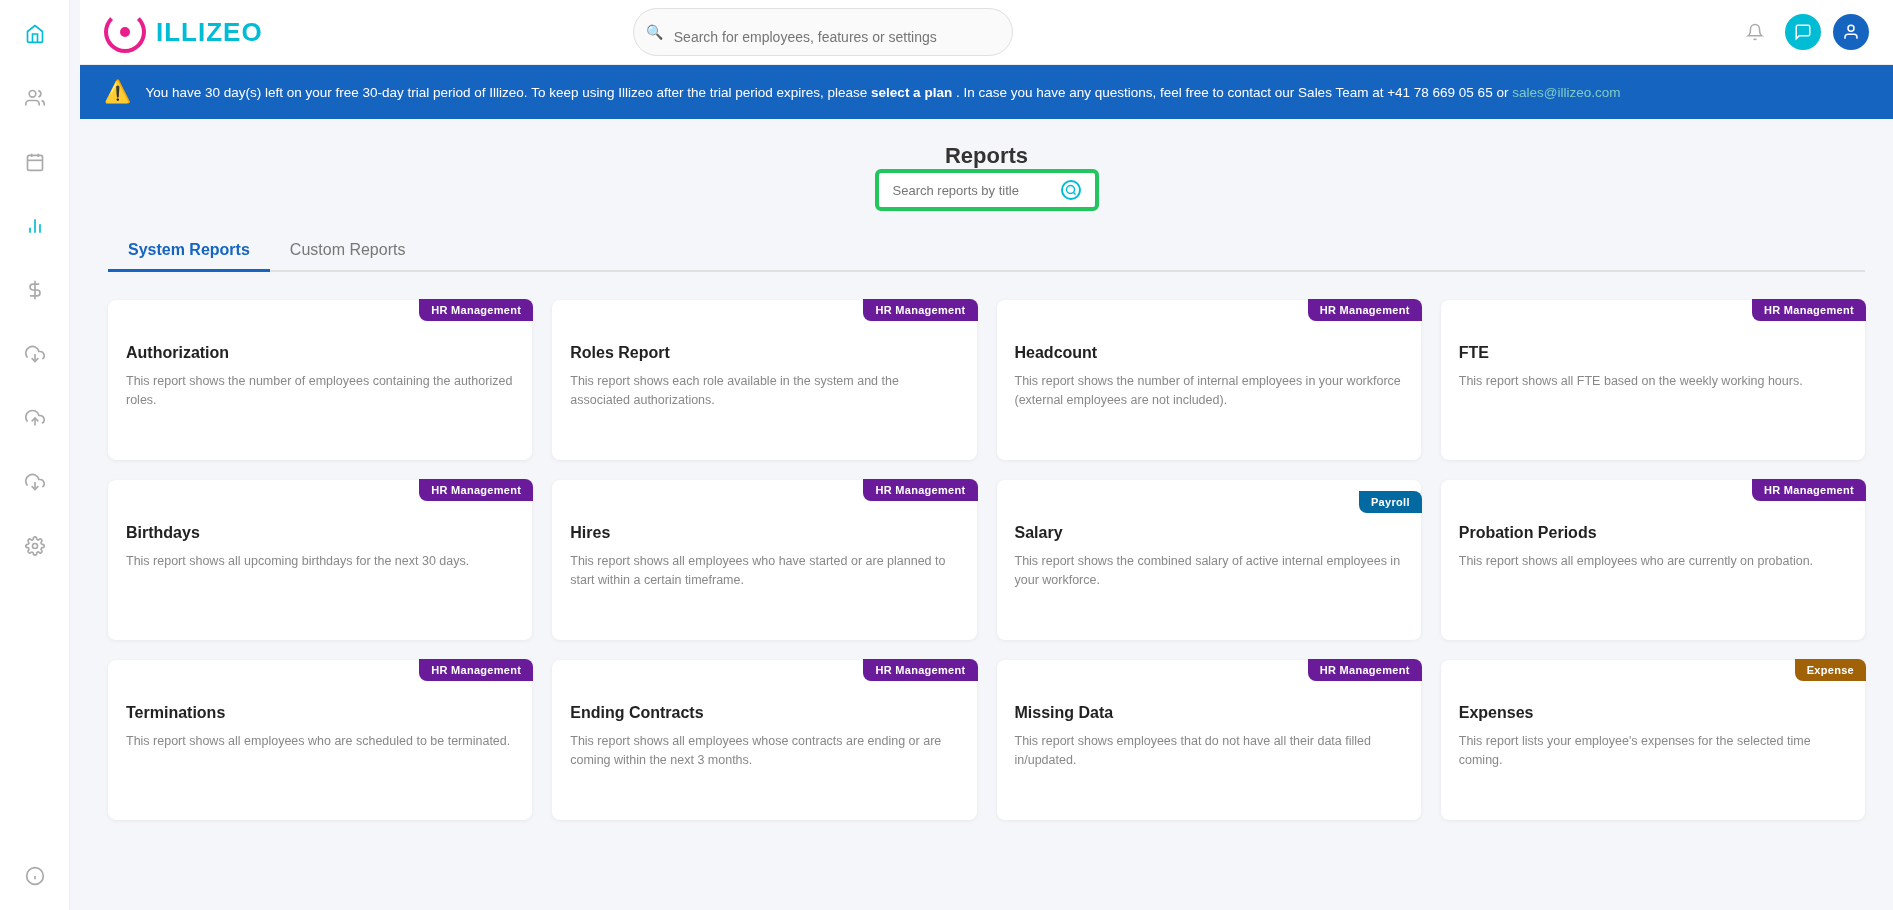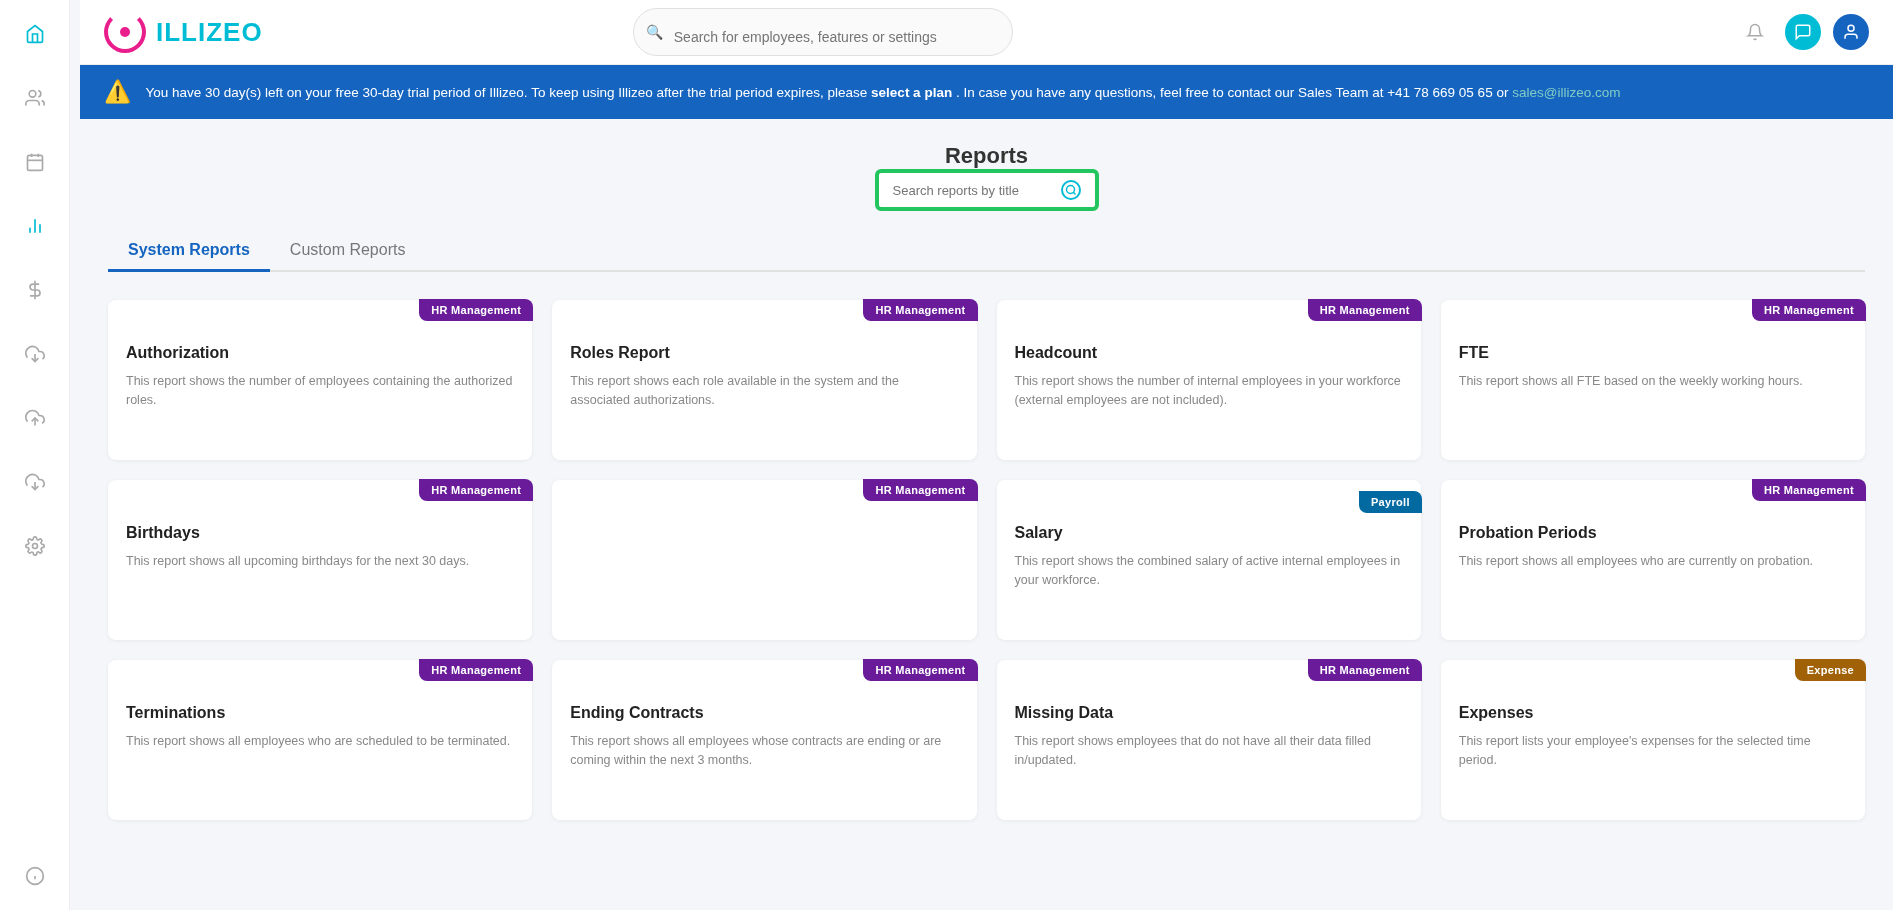--- a/index.html
+++ b/index.html
@@ -384,20 +384,24 @@
   </div>
           <div class="report-card">
     <span class="card-badge badge-hr">HR Management</span>
     <div class="card-body">
       <div class="card-title">Birthdays</div>
       <div class="card-desc">This report shows all upcoming birthdays for the next 30 days.</div>
     </div>
   </div>
           <div class="report-card">
     <span class="card-badge badge-hr">HR Management</span>
+    <div class="card-body">
+      <div class="card-title">Hires</div>
+      <div class="card-desc">This report shows all employees who have started or are planned to start within a certain timeframe.</div>
+    </div>
   </div>
           <div class="report-card">
     <span class="card-badge badge-payroll">Payroll</span>
     <div class="card-body">
       <div class="card-title">Salary</div>
       <div class="card-desc">This report shows the combined salary of active internal employees in your workforce.</div>
     </div>
   </div>
           <div class="report-card">
     <span class="card-badge badge-hr">HR Management</span>
@@ -424,19 +428,19 @@
     <span class="card-badge badge-hr">HR Management</span>
     <div class="card-body">
       <div class="card-title">Missing Data</div>
       <div class="card-desc">This report shows employees that do not have all their data filled in/updated.</div>
     </div>
   </div>
           <div class="report-card">
     <span class="card-badge badge-expense">Expense</span>
     <div class="card-body">
       <div class="card-title">Expenses</div>
-      <div class="card-desc">This report lists your employee's expenses for the selected time period.</div>
+      <div class="card-desc">This report lists your employee's expenses for the selected time coming.</div>
     </div>
   </div>
         </div>
     </div>
   </div>
 </div>
 
 </body></html>

